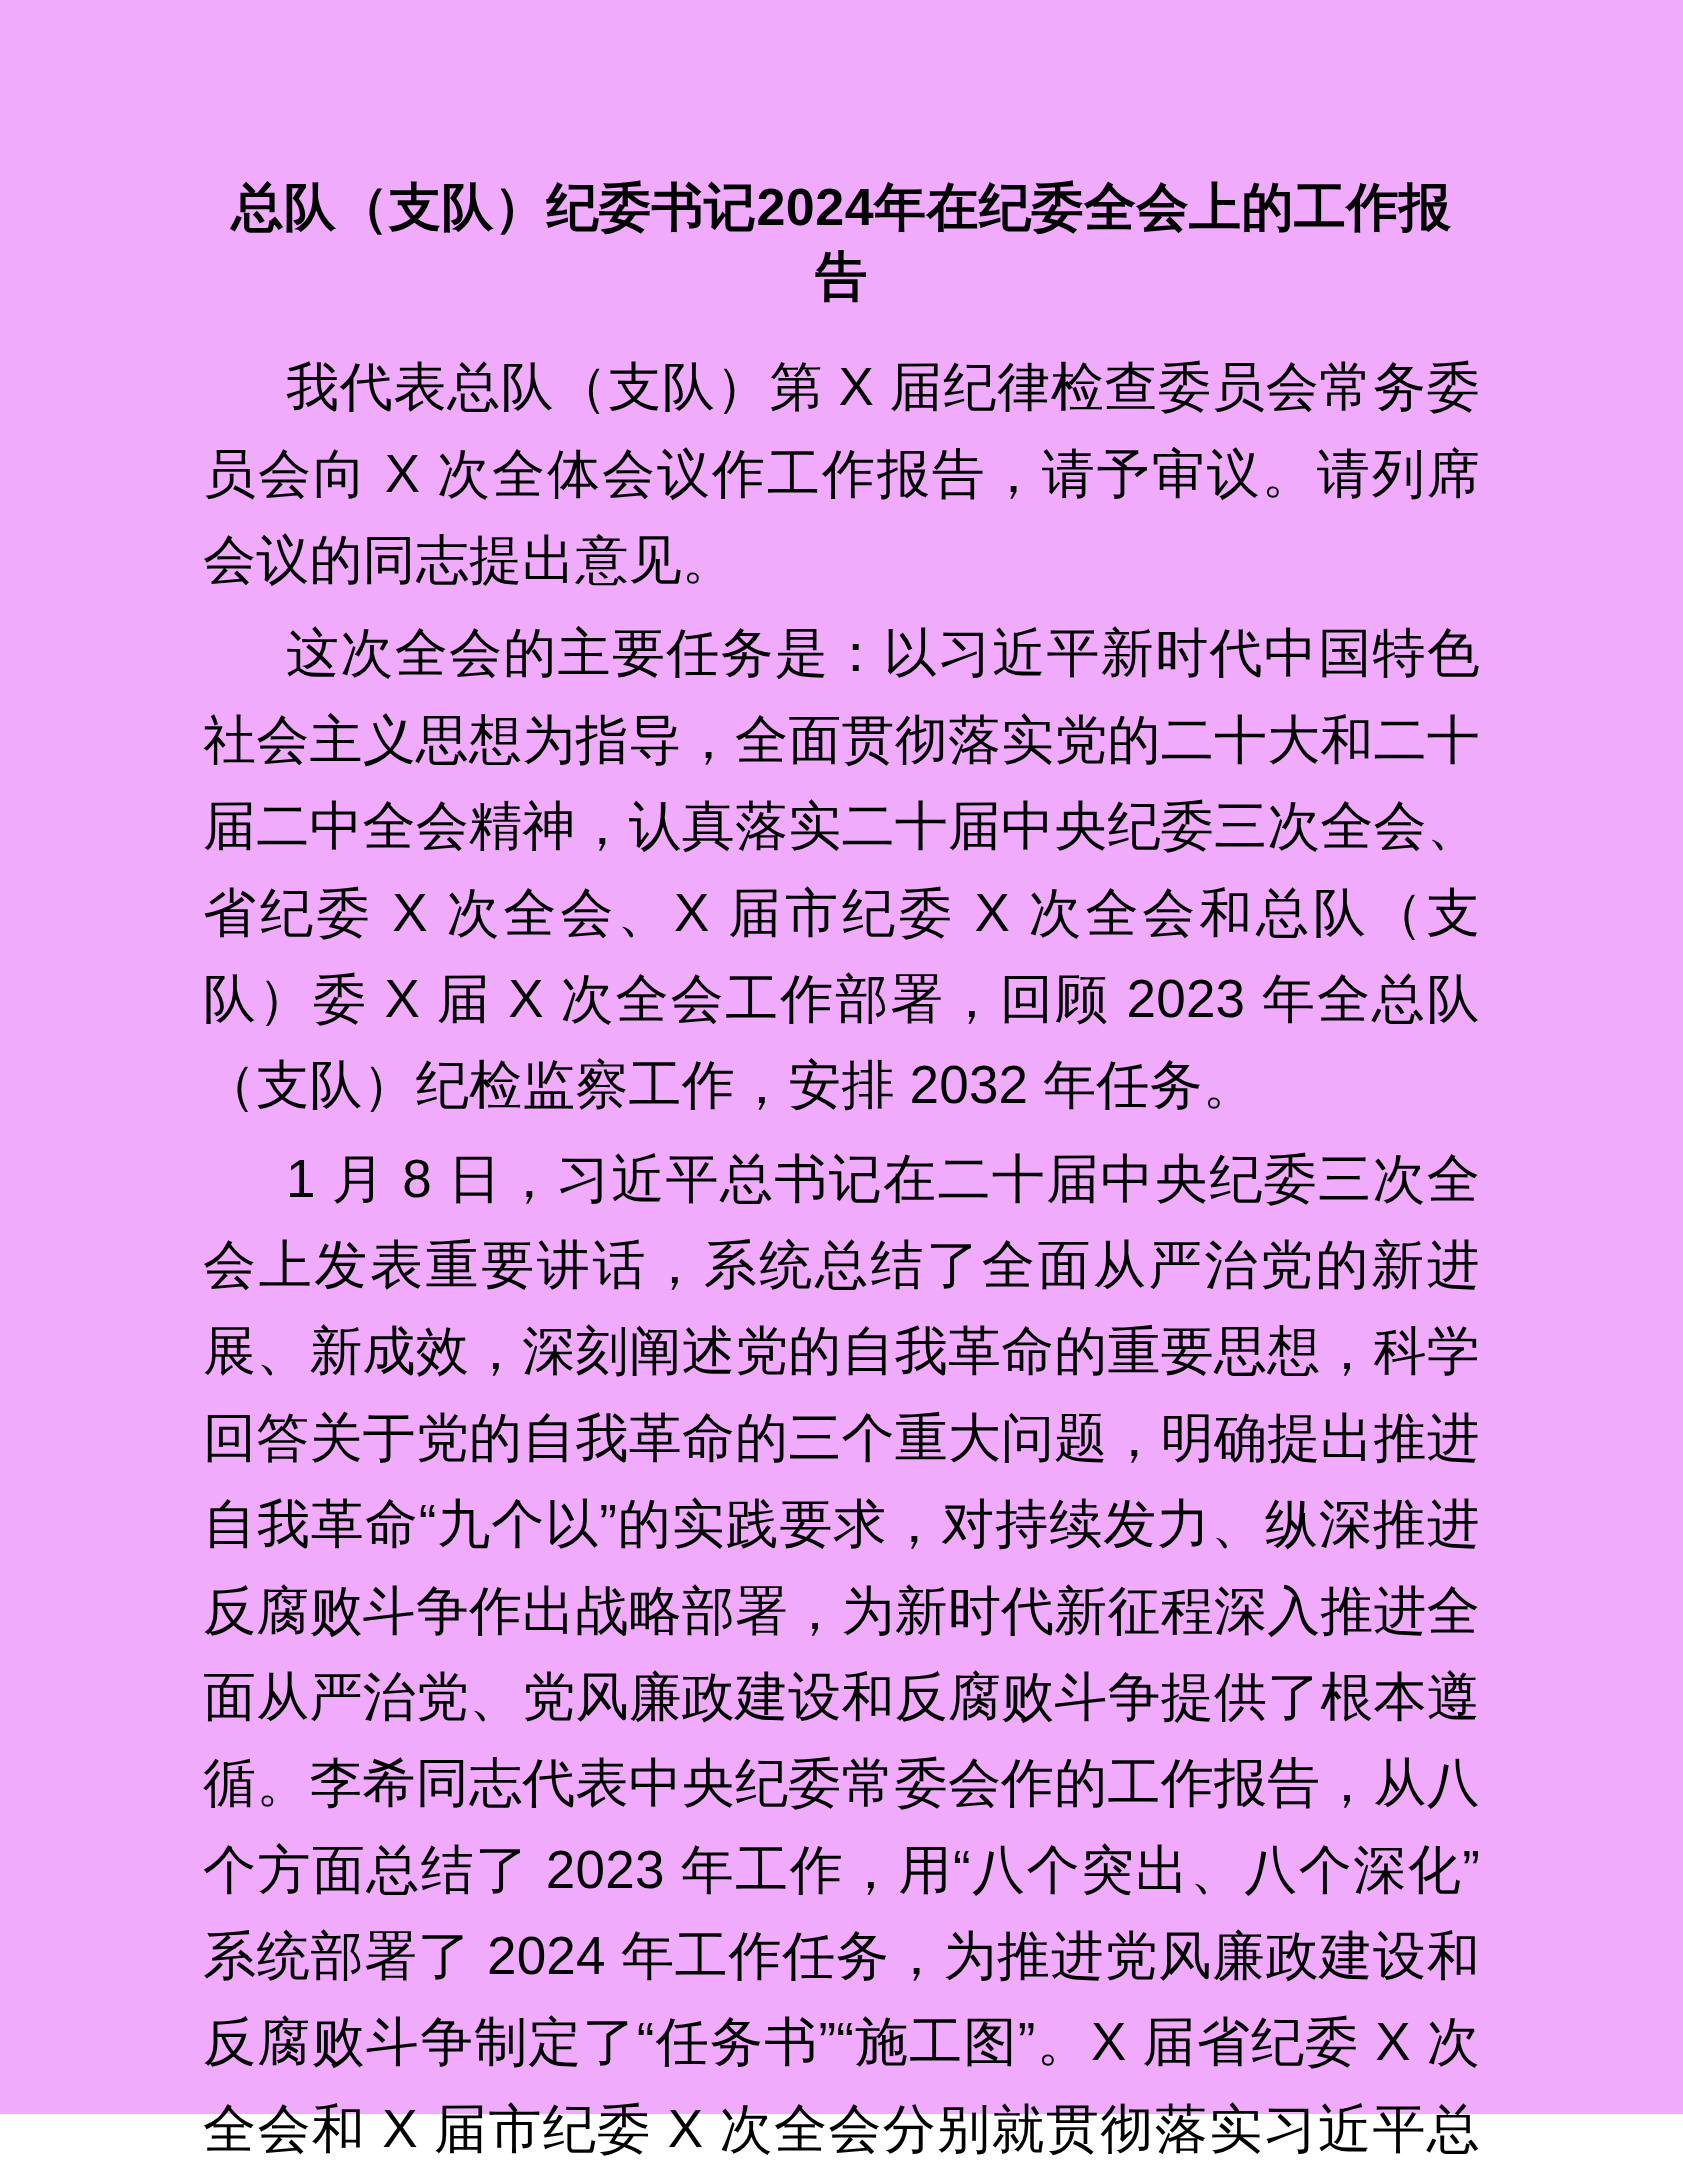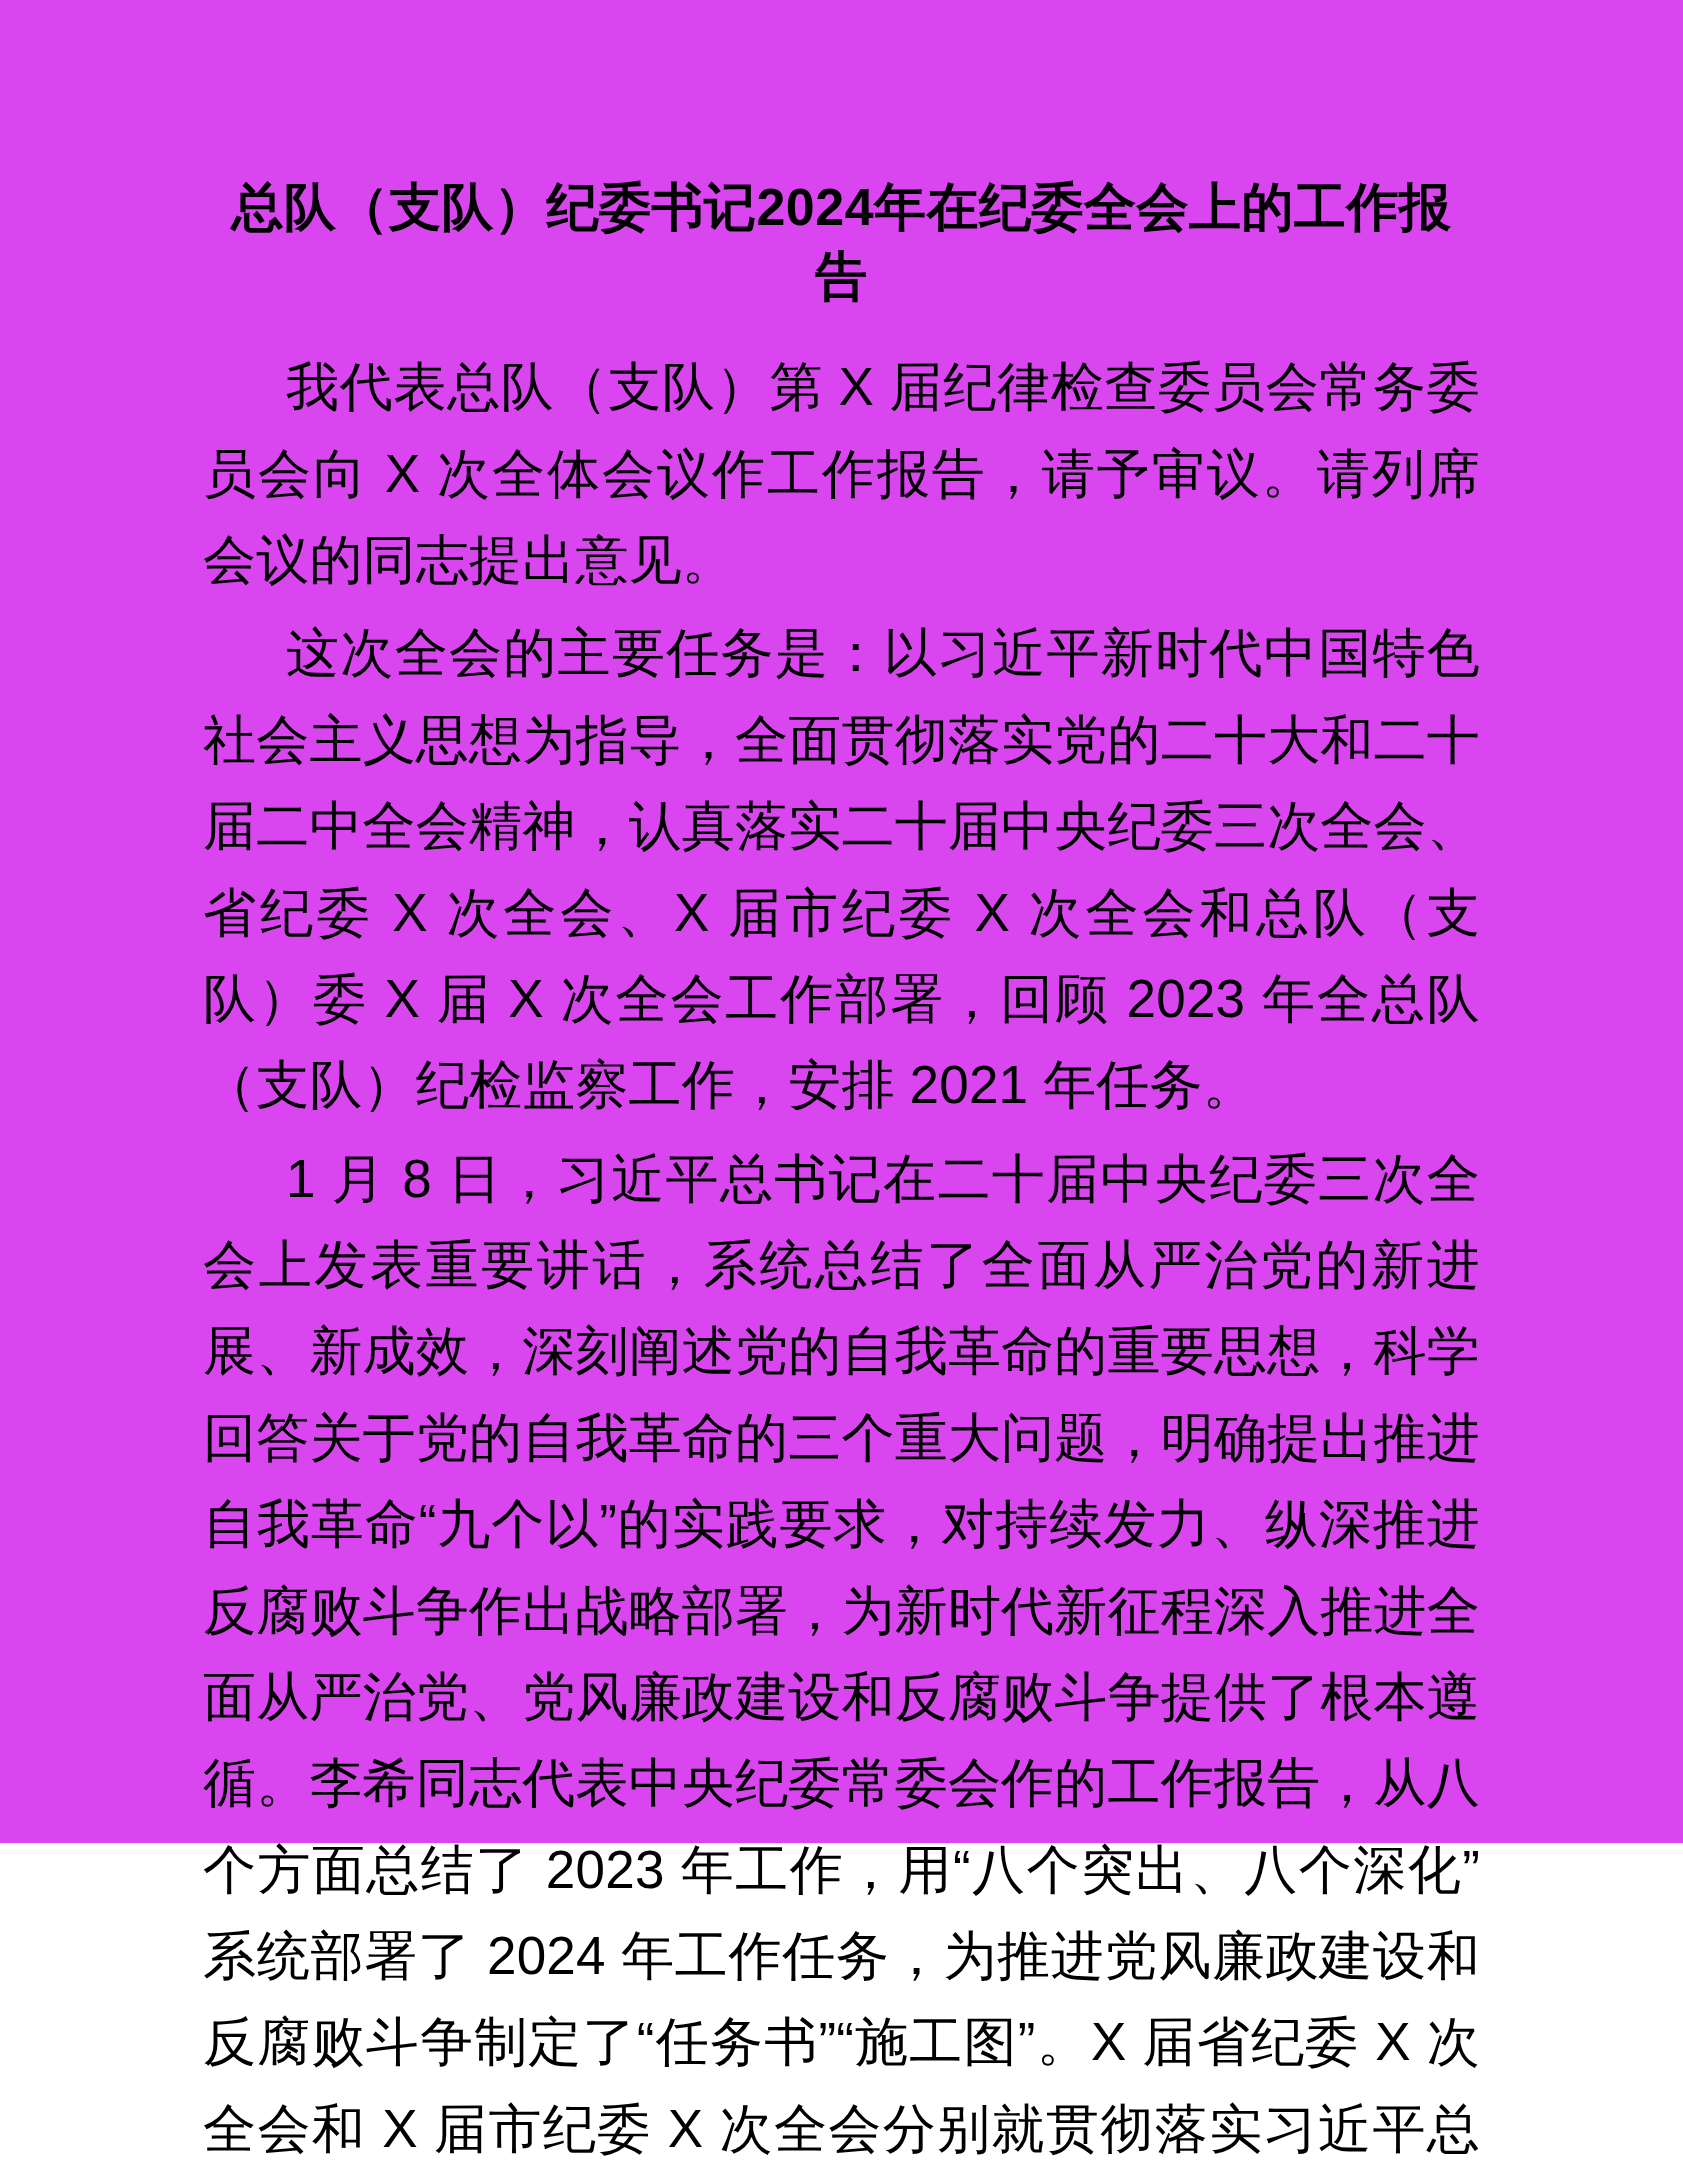--- a/index.html
+++ b/index.html
@@ -10,23 +10,23 @@
   body {
     width: 1683px;
     height: 2178px;
     font-family: "Liberation Serif", "DejaVu Serif", serif;
     color: #000000;
     overflow: hidden;
   }
   .page {
     box-sizing: border-box;
     width: 1683px;
-    height: 1843px;
+    height: 2114px;
     padding: 173px 203px 0 203px;
-    background: #d946ef;
+    background: #f0abfc;
   }
   .doc-title {
     font-family: "Liberation Sans", "DejaVu Sans", sans-serif;
     font-weight: 700;
     font-size: 52px;
     line-height: 1.32;
     text-align: center;
     letter-spacing: 0.5px;
     margin: 0 0 34px 0;
     padding: 0 12px;
@@ -44,16 +44,16 @@
   .body-text:last-child {
     margin-bottom: 0;
   }
 </style>
 </head>
 <body>
 
 <div class="page">
   <h1 class="doc-title">总队（支队）纪委书记2024年在纪委全会上的工作报告</h1>
   <p class="body-text">我代表总队（支队）第 X 届纪律检查委员会常务委员会向 X 次全体会议作工作报告，请予审议。请列席会议的同志提出意见。</p>
-  <p class="body-text">这次全会的主要任务是：以习近平新时代中国特色社会主义思想为指导，全面贯彻落实党的二十大和二十届二中全会精神，认真落实二十届中央纪委三次全会、省纪委 X 次全会、X 届市纪委 X 次全会和总队（支队）委 X 届 X 次全会工作部署，回顾 2023 年全总队（支队）纪检监察工作，安排 2021 年任务。</p>
+  <p class="body-text">这次全会的主要任务是：以习近平新时代中国特色社会主义思想为指导，全面贯彻落实党的二十大和二十届二中全会精神，认真落实二十届中央纪委三次全会、省纪委 X 次全会、X 届市纪委 X 次全会和总队（支队）委 X 届 X 次全会工作部署，回顾 2023 年全总队（支队）纪检监察工作，安排 2032 年任务。</p>
   <p class="body-text">1 月 8 日，习近平总书记在二十届中央纪委三次全会上发表重要讲话，系统总结了全面从严治党的新进展、新成效，深刻阐述党的自我革命的重要思想，科学回答关于党的自我革命的三个重大问题，明确提出推进自我革命“九个以”的实践要求，对持续发力、纵深推进反腐败斗争作出战略部署，为新时代新征程深入推进全面从严治党、党风廉政建设和反腐败斗争提供了根本遵循。李希同志代表中央纪委常委会作的工作报告，从八个方面总结了 2023 年工作，用“八个突出、八个深化”系统部署了 2024 年工作任务，为推进党风廉政建设和反腐败斗争制定了“任务书”“施工图”。X 届省纪委 X 次全会和 X 届市纪委 X 次全会分别就贯彻落实习近平总书记重要讲话精</p>
 </div>
 
 
 </body></html>

